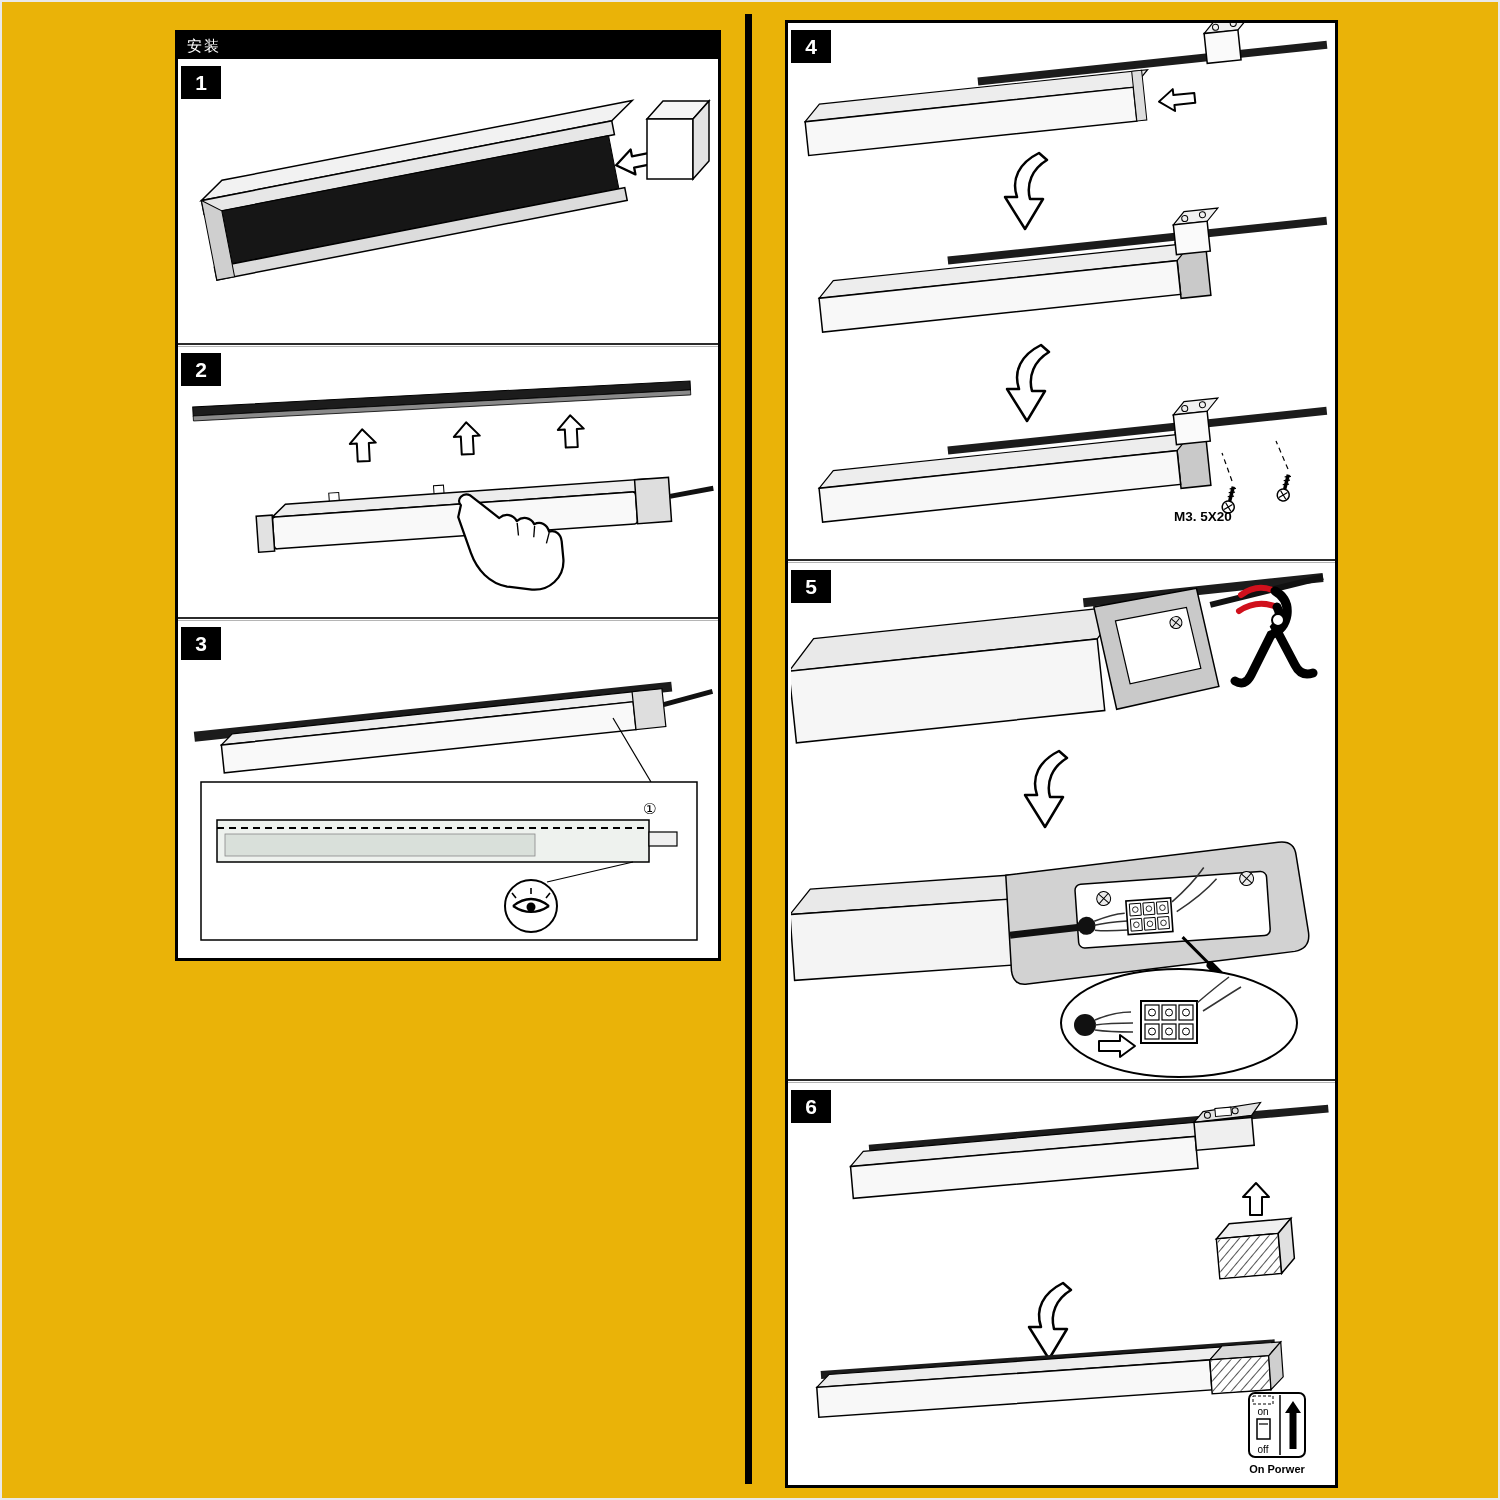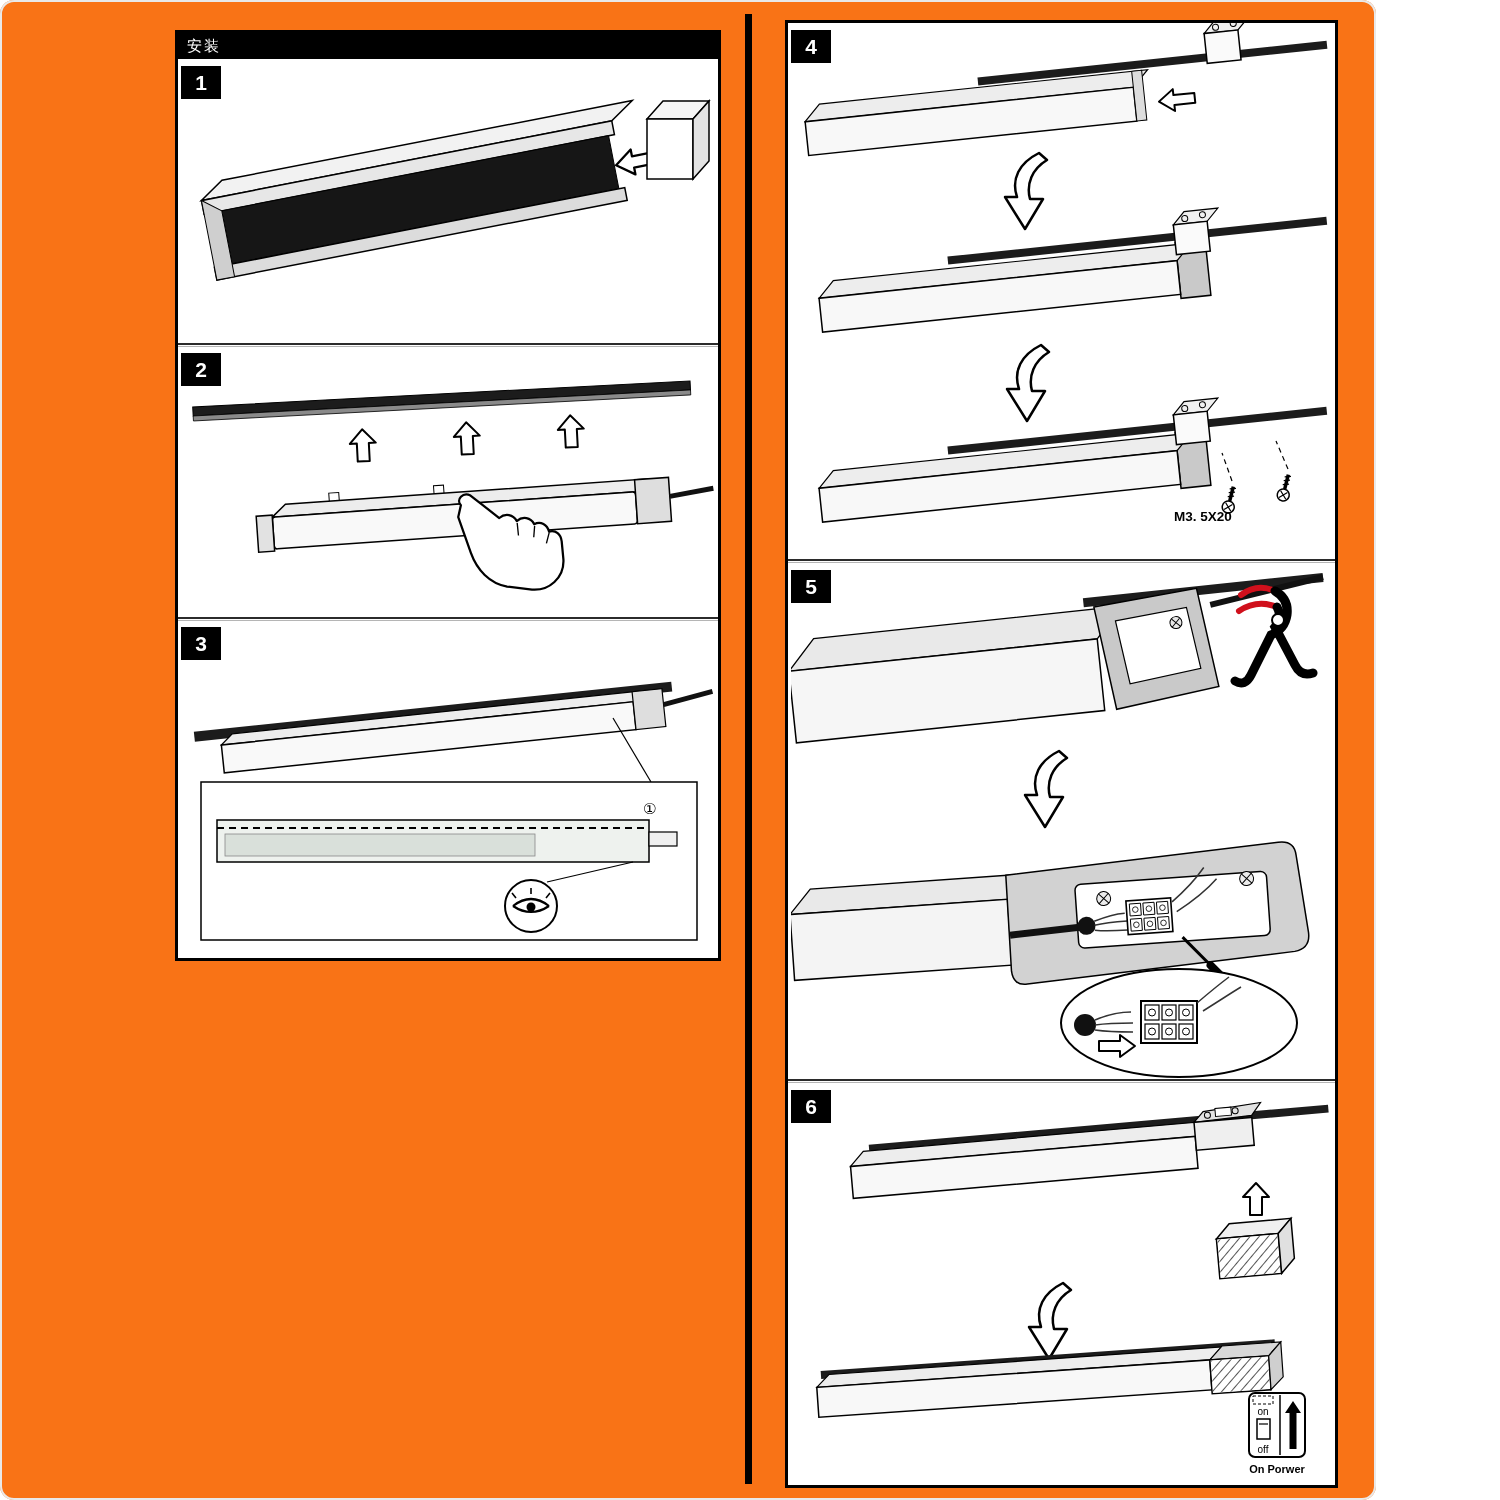--- a/index.html
+++ b/index.html
@@ -1,17 +1,17 @@
 <!DOCTYPE html>
 <html><head>
 <meta charset="utf-8">
 <style>
   html,body{margin:0;padding:0;background:#fff;}
-  .canvas{position:relative;width:1376px;height:1500px;background:#f97316;overflow:hidden;
-          font-family:"Liberation Sans","DejaVu Sans",sans-serif;box-shadow:inset 0 0 0 2px #e9e9e9;border-radius:14px;}
+  .canvas{position:relative;width:1500px;height:1500px;background:#eab308;overflow:hidden;
+          font-family:"Liberation Sans","DejaVu Sans",sans-serif;box-shadow:inset 0 0 0 2px #e9e9e9;}
   .panel{position:absolute;border:3px solid #000;background:#fff;}
   .left-panel{left:175px;top:30px;width:540px;height:925px;}
   .right-panel{left:785px;top:20px;width:547px;height:1462px;}
   .divider{position:absolute;left:745px;top:14px;width:7px;height:1470px;background:#000;}
   .header-bar{position:absolute;left:0;top:0;width:100%;height:26px;background:#000;color:#fff;
               font-size:15px;line-height:26px;padding-left:9px;box-sizing:border-box;letter-spacing:2px;}
   .section{position:absolute;left:0;width:100%;}
   .hsep{position:absolute;left:0;width:100%;height:4px;border-top:2px solid #2b2b2b;border-bottom:1px solid #b5b5b5;box-sizing:border-box;}
   .step-badge{position:absolute;left:3px;top:7px;width:40px;height:33px;background:#000;color:#fff;
               display:flex;align-items:center;justify-content:center;font-size:21px;font-weight:bold;z-index:5;}

